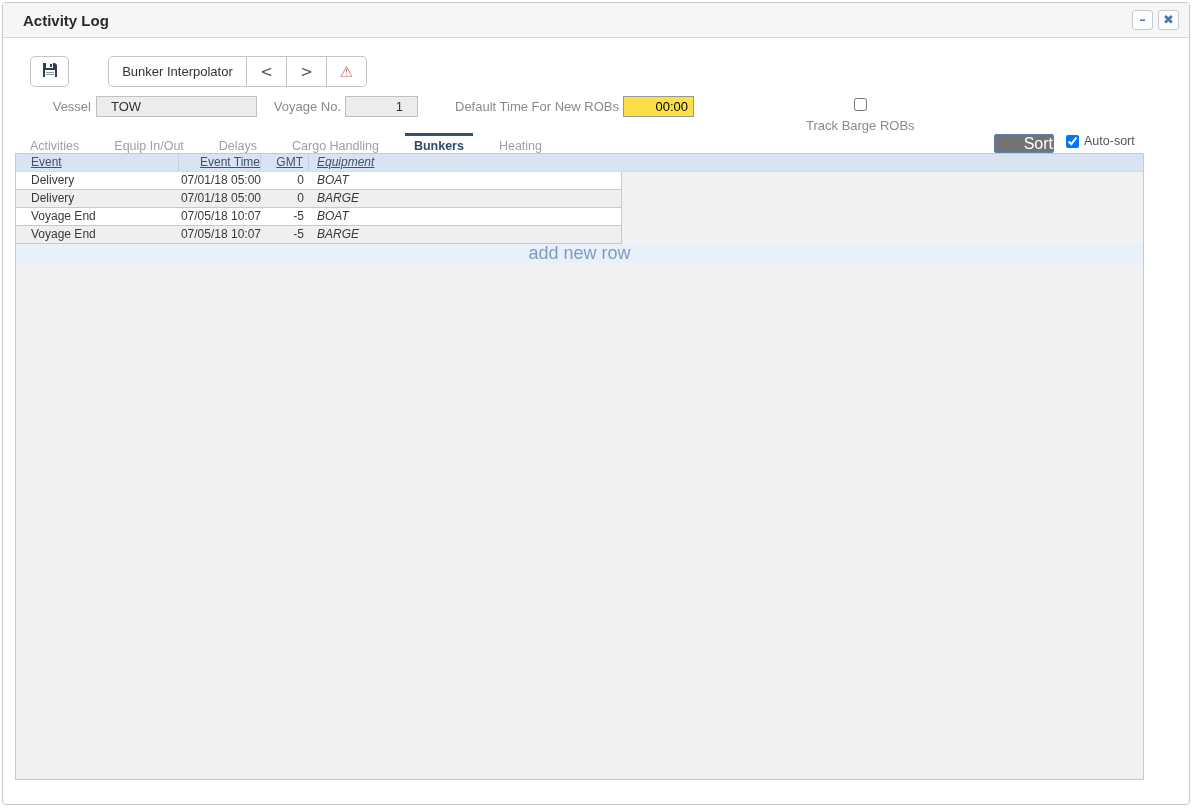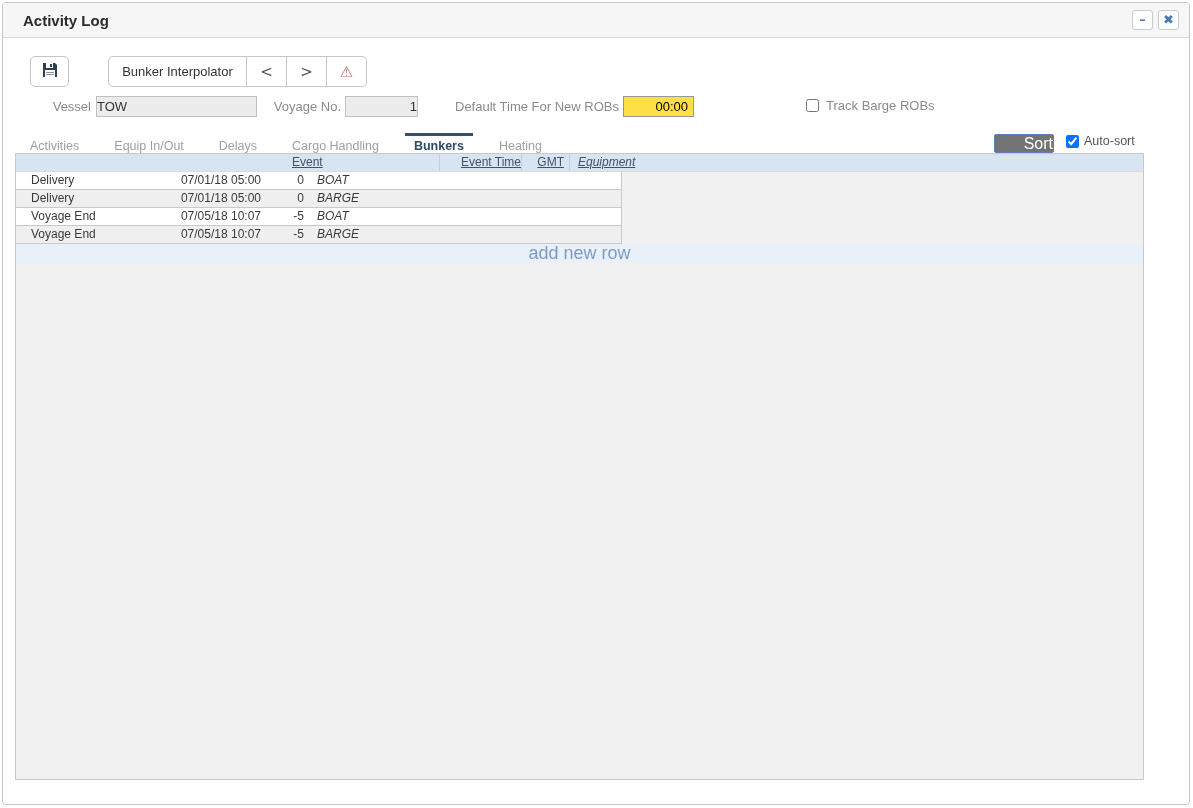--- a/index.html
+++ b/index.html
@@ -36,47 +36,47 @@
   
   .fields { position: absolute; left: 0; top: 93px; width: 100%; height: 22px;
     font-size: 13px; color: #8a8a8a; }
   .flabel { position: absolute; top: 3px; text-align: right; }
   .flabel.vessel { left: 0; width: 88px; text-align: right; }
   .flabel.voyage { left: 265px; width: 73px; }
   .flabel.deftime { left: 420px; width: 196px; }
   .fields input[type=text] { height: 21px; font-size: 13px;
     font-family: "Liberation Sans", sans-serif; }
   .inp-ro { position: absolute; top: 0; background: #ececec; border: 1px solid #c0c0c0;
-    color: #333; padding: 0 0; }
+    color: #333; padding: 0 14px; }
   .inp-vessel { left: 93px; width: 161px; }
   .inp-voyage { left: 342px; width: 73px; text-align: right; }
   .inp-edit { position: absolute; top: 0; left: 620px; width: 71px; background: #fde047;
     border: 1px solid #979797; color: #000; text-align: right; padding: 0 5px; }
   .trackbarge { position: absolute; left: 803px; top: 2px; display: flex;
-    align-items: center; gap: 7px; color: #8a8a8a; }
+    align-items: center; gap: 7px; color: #8a8a8a; flex-direction: column; }
   .trackbarge input { width: 13px; height: 13px; }
 
   
   .tabrow { position: absolute; left: 18px; top: 130px; height: 22px; display: flex; }
   .tab { display: inline-block; padding: 3px 9px 2px; margin-right: 17px;
     border-top: 3px solid transparent; font-size: 12.5px; color: #9f9f9f;
     cursor: pointer; white-space: nowrap; }
   .tab.active { color: #2d4a68; font-weight: bold; border-top-color: #33516f; }
   .sort-btn { position: absolute; left: 991px; top: 131px; width: 60px; height: 19px;
     background: #737373; color: #fff; border: 1px solid #5a80b8; font-size: 16px;
     text-align: right; line-height: 17px; border-radius: 2px; cursor: pointer; }
   .autosort { position: absolute; left: 1063px; top: 131px; display: flex;
     align-items: center; gap: 5px; font-size: 12.5px; color: #555; }
   .autosort input { width: 13px; height: 13px; }
 
   
   .panel { position: absolute; left: 12px; top: 150px; width: 1129px; height: 627px;
     border: 1px solid #c9c9c9; background: #f1f1f1; overflow: hidden; }
   .thead { height: 18px; background: #d9e4f2; border-bottom: 1px solid #dcdcdc;
-    display: flex; font-size: 12px; color: #42526b; justify-content: center; }
+    display: flex; font-size: 12px; color: #42526b; }
   .thead .hc { text-decoration: underline; line-height: 17px; cursor: pointer;
     white-space: nowrap; }
   .c-event { width: 163px; padding-left: 15px; border-right: 1px solid #c3d0e2; }
   .c-time  { width: 82px;  text-align: right; 
     border-right: 1px solid #c3d0e2; }
   .c-gmt   { width: 48px;  text-align: right; padding-right: 5px;
     border-right: 1px solid #c3d0e2; }
   .c-equip { width: 312px; padding-left: 8px; font-style: italic; }
   .tbody { width: 606px; border-right: 1px solid #c9c9c9; }
   .trow { display: flex; height: 18px; font-size: 12px; color: #3a3a3a;

